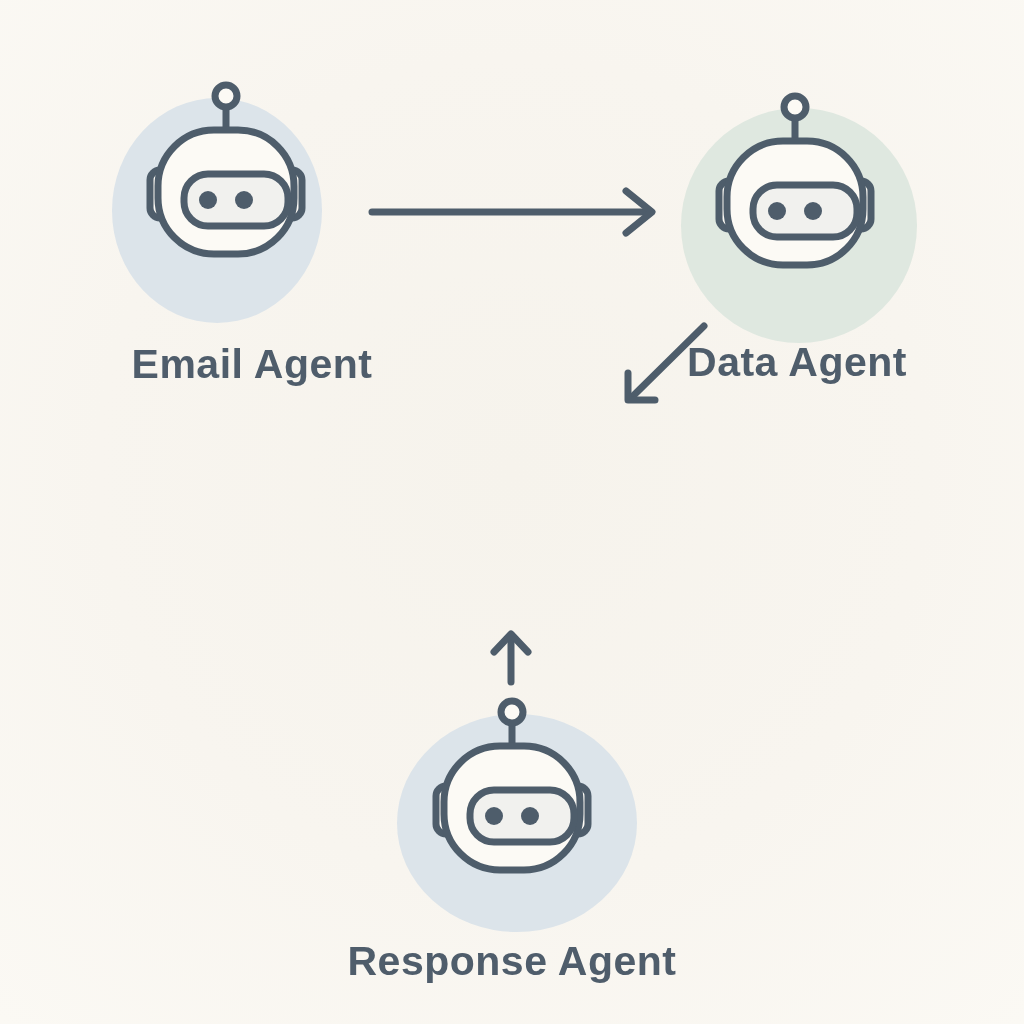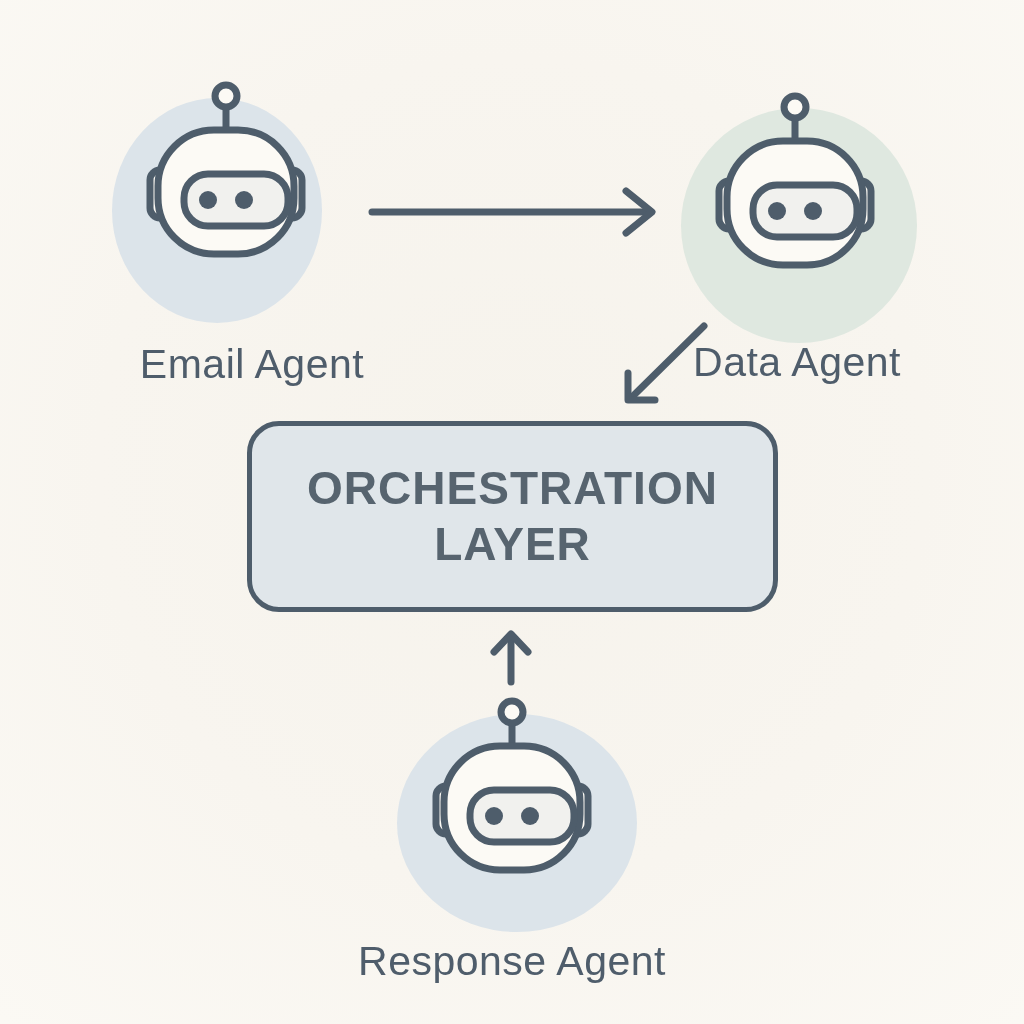--- a/index.html
+++ b/index.html
@@ -31,21 +31,21 @@
     z-index: 3;
   }
   .robot-email    { left: 146px; top:  78px; }
   .robot-data     { left: 715px; top:  89px; }
   .robot-response { left: 432px; top: 694px; }
 
   .node-label {
     position: absolute;
     transform: translateX(-50%);
     font-size: 41px;
-    font-weight: 400;
+    font-weight: 700;
     letter-spacing: 0.5px;
     color: #4f5d6b;
     white-space: nowrap;
     z-index: 3;
   }
   .label-email    { left: 252px; top: 341px; }
   .label-data     { left: 797px; top: 339px; }
   .label-response { left: 512px; top: 938px; }
 
   .orchestration-box {
@@ -133,17 +133,14 @@
       <use href="#robot-bot"></use>
     </svg>
   <svg class="robot robot-response" viewBox="0 0 160 192">
       <use href="#robot-bot"></use>
     </svg>
 
   <div class="node-label label-email">Email Agent</div>
   <div class="node-label label-data">Data Agent</div>
   <div class="node-label label-response">Response Agent</div>
 
-  <div class="orchestration-box">
-    <div class="orchestration-label">ORCHESTRATION LAYER</div>
-  </div>
 
 </div>
 
 </body></html>

